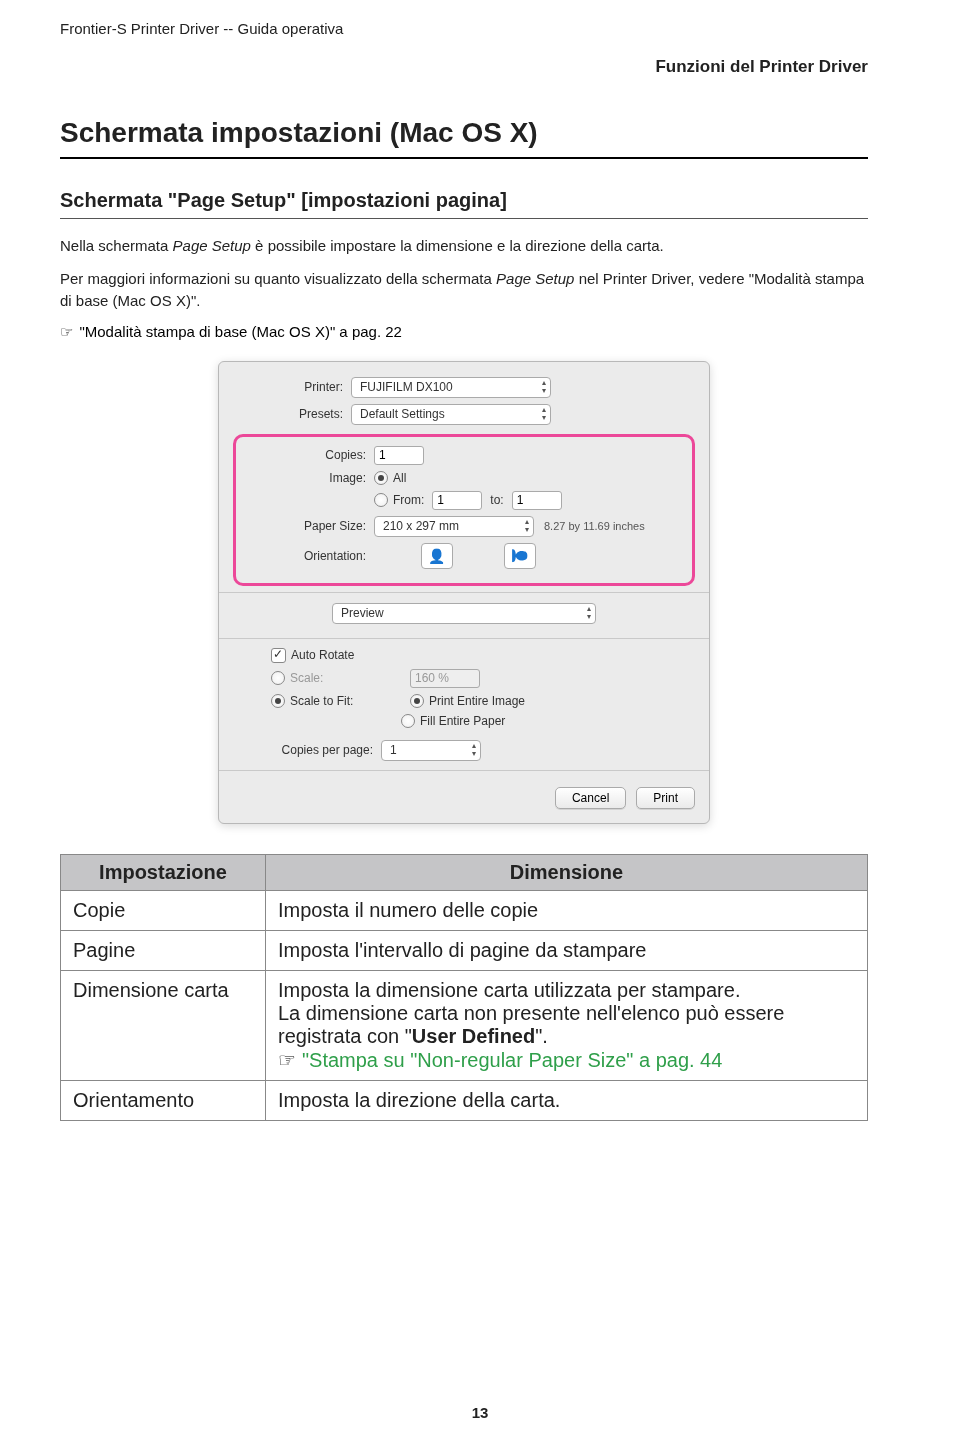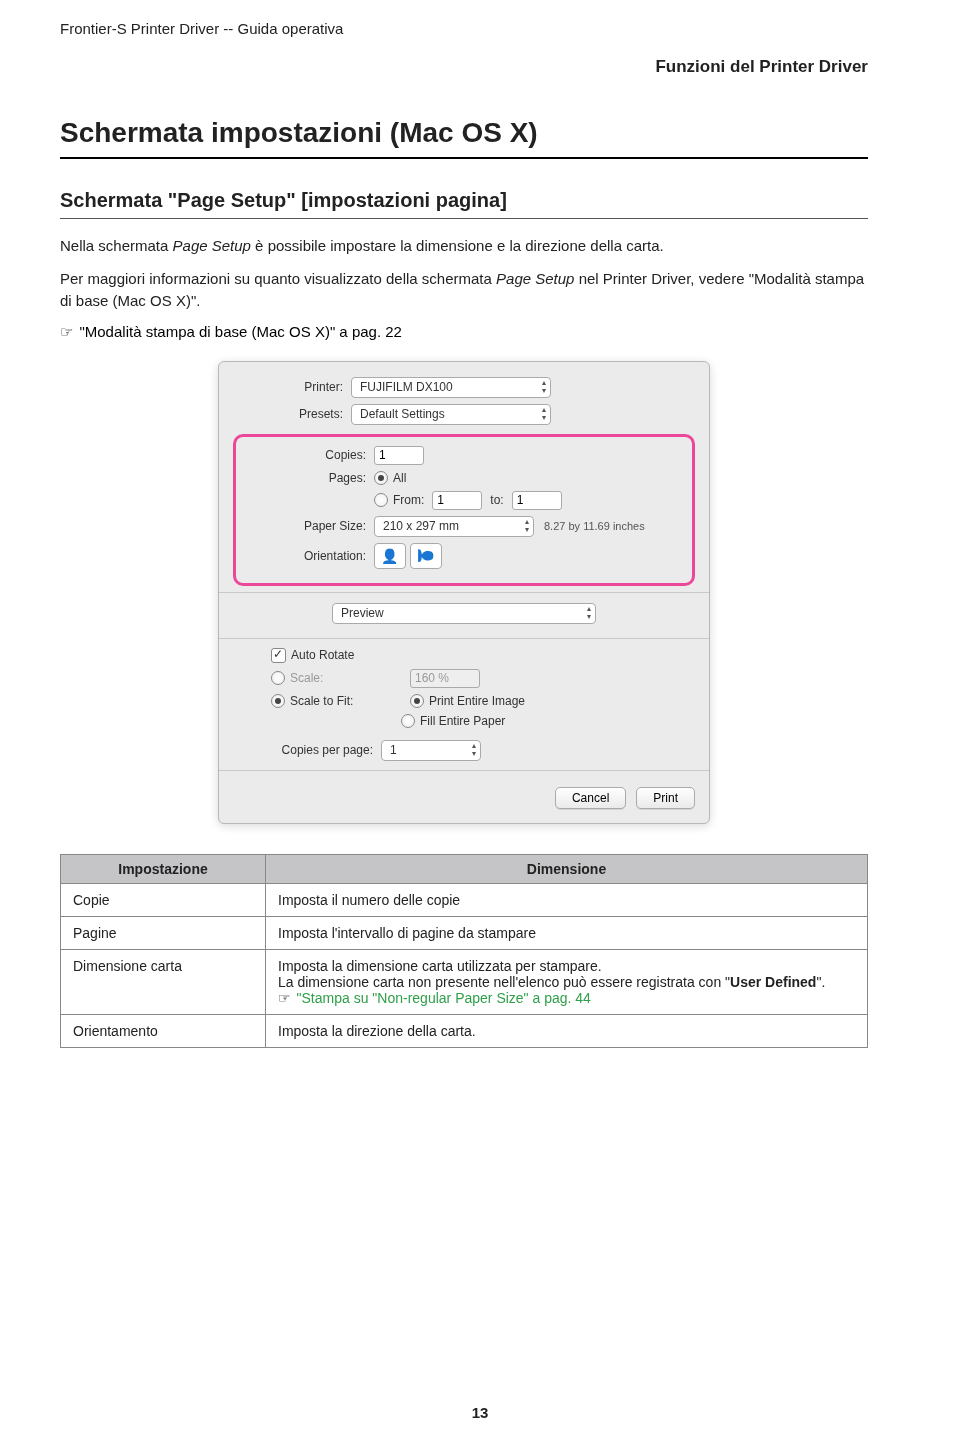--- a/index.html
+++ b/index.html
@@ -179,21 +179,21 @@
     background: linear-gradient(to bottom,#fff,#eaeaea);
     font-size: 12px;
     padding: 0 16px;
     box-shadow: 0 1px 0 rgba(0,0,0,0.1);
   }
   
   .info-table {
     width: 100%;
     border-collapse: collapse;
     margin-top: 28px;
-    font-size: 14px;
+    font-size: 20px;
   }
   .info-table th {
     background: #c5c5c7;
     border: 1px solid #888;
     padding: 6px 10px;
     font-weight: bold;
     text-align: center;
   }
   .info-table td {
     border: 1px solid #888;
@@ -256,21 +256,21 @@
         </div>
 
         <div class="highlight-box">
 
           <div class="row">
             <span class="lbl">Copies:</span>
             <input class="mac-input" style="width: 50px;" value="1">
           </div>
 
           <div class="row">
-            <span class="lbl">Pages:</span>
+            <span class="lbl">Image:</span>
             <span class="radio checked"></span>
             <span>All</span>
           </div>
           <div class="row">
             <span class="lbl"></span>
             <span class="radio"></span>
             <span>From:</span>
             <input class="mac-input" style="width: 50px; margin: 0px 8px;" value="1">
             <span>to:</span>
             <input class="mac-input" style="width: 50px; margin-left: 8px;" value="1">
@@ -278,21 +278,21 @@
 
           <div class="row">
             <span class="lbl">Paper Size:</span>
             <span class="mac-select" style="width:160px">
               <span>210 x 297 mm</span>
               <span class="arrows">▴<br>▾</span>
             </span>
             <span style="margin-left:10px;font-size:11px;color:#555">8.27 by 11.69 inches</span>
           </div>
 
-          <div class="row" style="padding-bottom:8px;">
+          <div class="row" style="padding-bottom:8px;gap:47px;">
             <span class="lbl">Orientation:</span>
             <span class="orientation-btn">
                 <span class="glyph">👤</span>
               </span>
             <span class="orientation-btn">
                 <span class="glyph" style="transform:rotate(90deg)">👤</span>
               </span>
           </div>
         </div>
 

